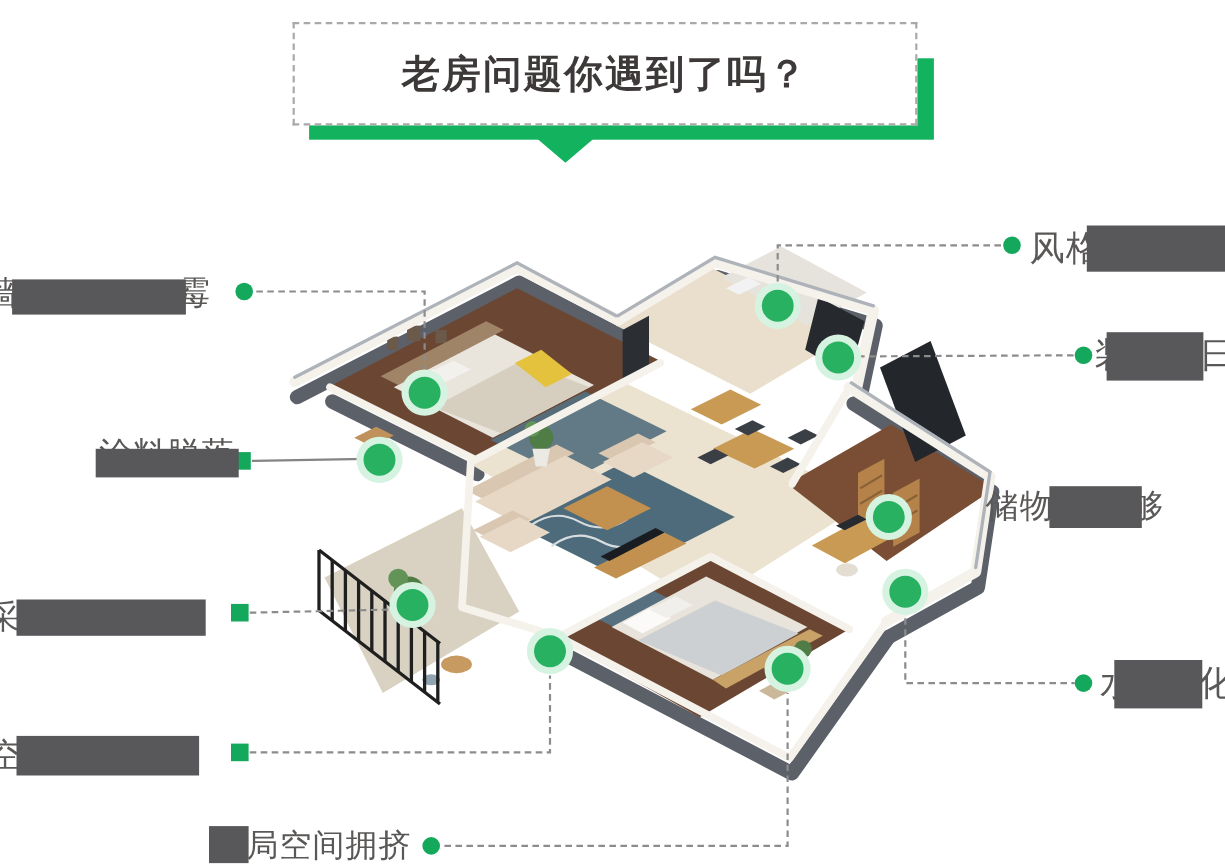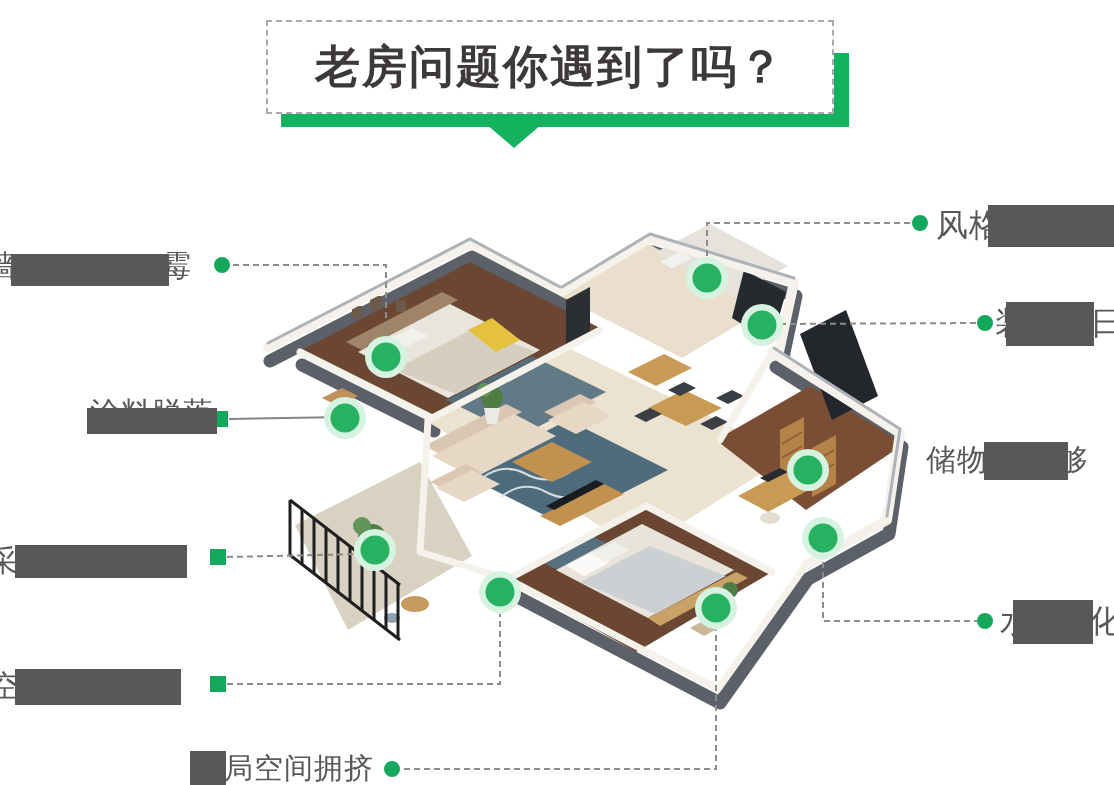--- a/index.html
+++ b/index.html
@@ -7,21 +7,21 @@
     position:relative;width:1114px;height:785px;overflow:hidden;
     background:#ffffff;font-family:"Liberation Sans","DejaVu Sans",sans-serif;
   }
   
   #ribbon{position:absolute;left:281px;top:53px;width:568px;height:74px;background:#12b25f;z-index:1;}
   #ribbon-tri{position:absolute;left:486px;top:124px;width:0;height:0;z-index:1;
     border-left:28px solid transparent;border-right:28px solid transparent;border-top:24px solid #12b25f;}
   #title-box{position:absolute;left:266px;top:20px;width:568px;height:94px;box-sizing:border-box;
     background:#ffffff;border:2px dashed #a9a9a9;z-index:2;
     display:flex;align-items:center;justify-content:center;}
-  #title-box h1{margin:15px;font-size:45px;font-weight:bold;color:#3c3938;letter-spacing:2px;}
+  #title-box h1{margin:15px;font-size:35px;font-weight:bold;color:#3c3938;letter-spacing:2px;}
   
   .label{position:absolute;z-index:3;color:#5a5857;font-size:30px;letter-spacing:1px;white-space:nowrap;
     display:flex;align-items:center;}
   .redact{display:inline-block;background:#58585a;vertical-align:middle;}
   .overlay-redact{position:absolute;background:#58585a;}
   
   #plan{position:absolute;left:0;top:0;z-index:2;}
   .wshadow{fill:none;stroke:#5c6069;stroke-width:13;stroke-linecap:round;stroke-linejoin:round;}
   .wall{fill:none;stroke:#f5f2ec;stroke-width:10;stroke-linecap:round;stroke-linejoin:round;}
   .wall2{fill:none;stroke:#f5f2ec;stroke-width:7;stroke-linecap:round;stroke-linejoin:round;}
@@ -241,21 +241,21 @@
     <span>风格</span>
     <span class="redact" style="width:140px;height:42px;margin-left:-14px;"></span>
   </div>
 
   <div class="label" style="left:995px;top:302px;font-size:32px;">
     <span>装</span>
     <span class="redact" style="width:88px;height:44px;margin-left:-22px;"></span>
     <span style="margin-left:-4px;">日</span>
   </div>
 
-  <div class="label" style="left:926px;top:440px;font-size:30px;">
+  <div class="label" style="left:896px;top:440px;font-size:30px;">
     <span>储物</span>
     <span class="redact" style="width:84px;height:38px;margin:0 -10px 0 -4px;"></span>
     <span>够</span>
   </div>
 
   <div class="label" style="left:1000px;top:600px;font-size:32px;">
     <span>水</span>
     <span class="redact" style="width:80px;height:44px;margin-left:-20px;"></span>
     <span style="margin-left:-4px;">化</span>
   </div>

